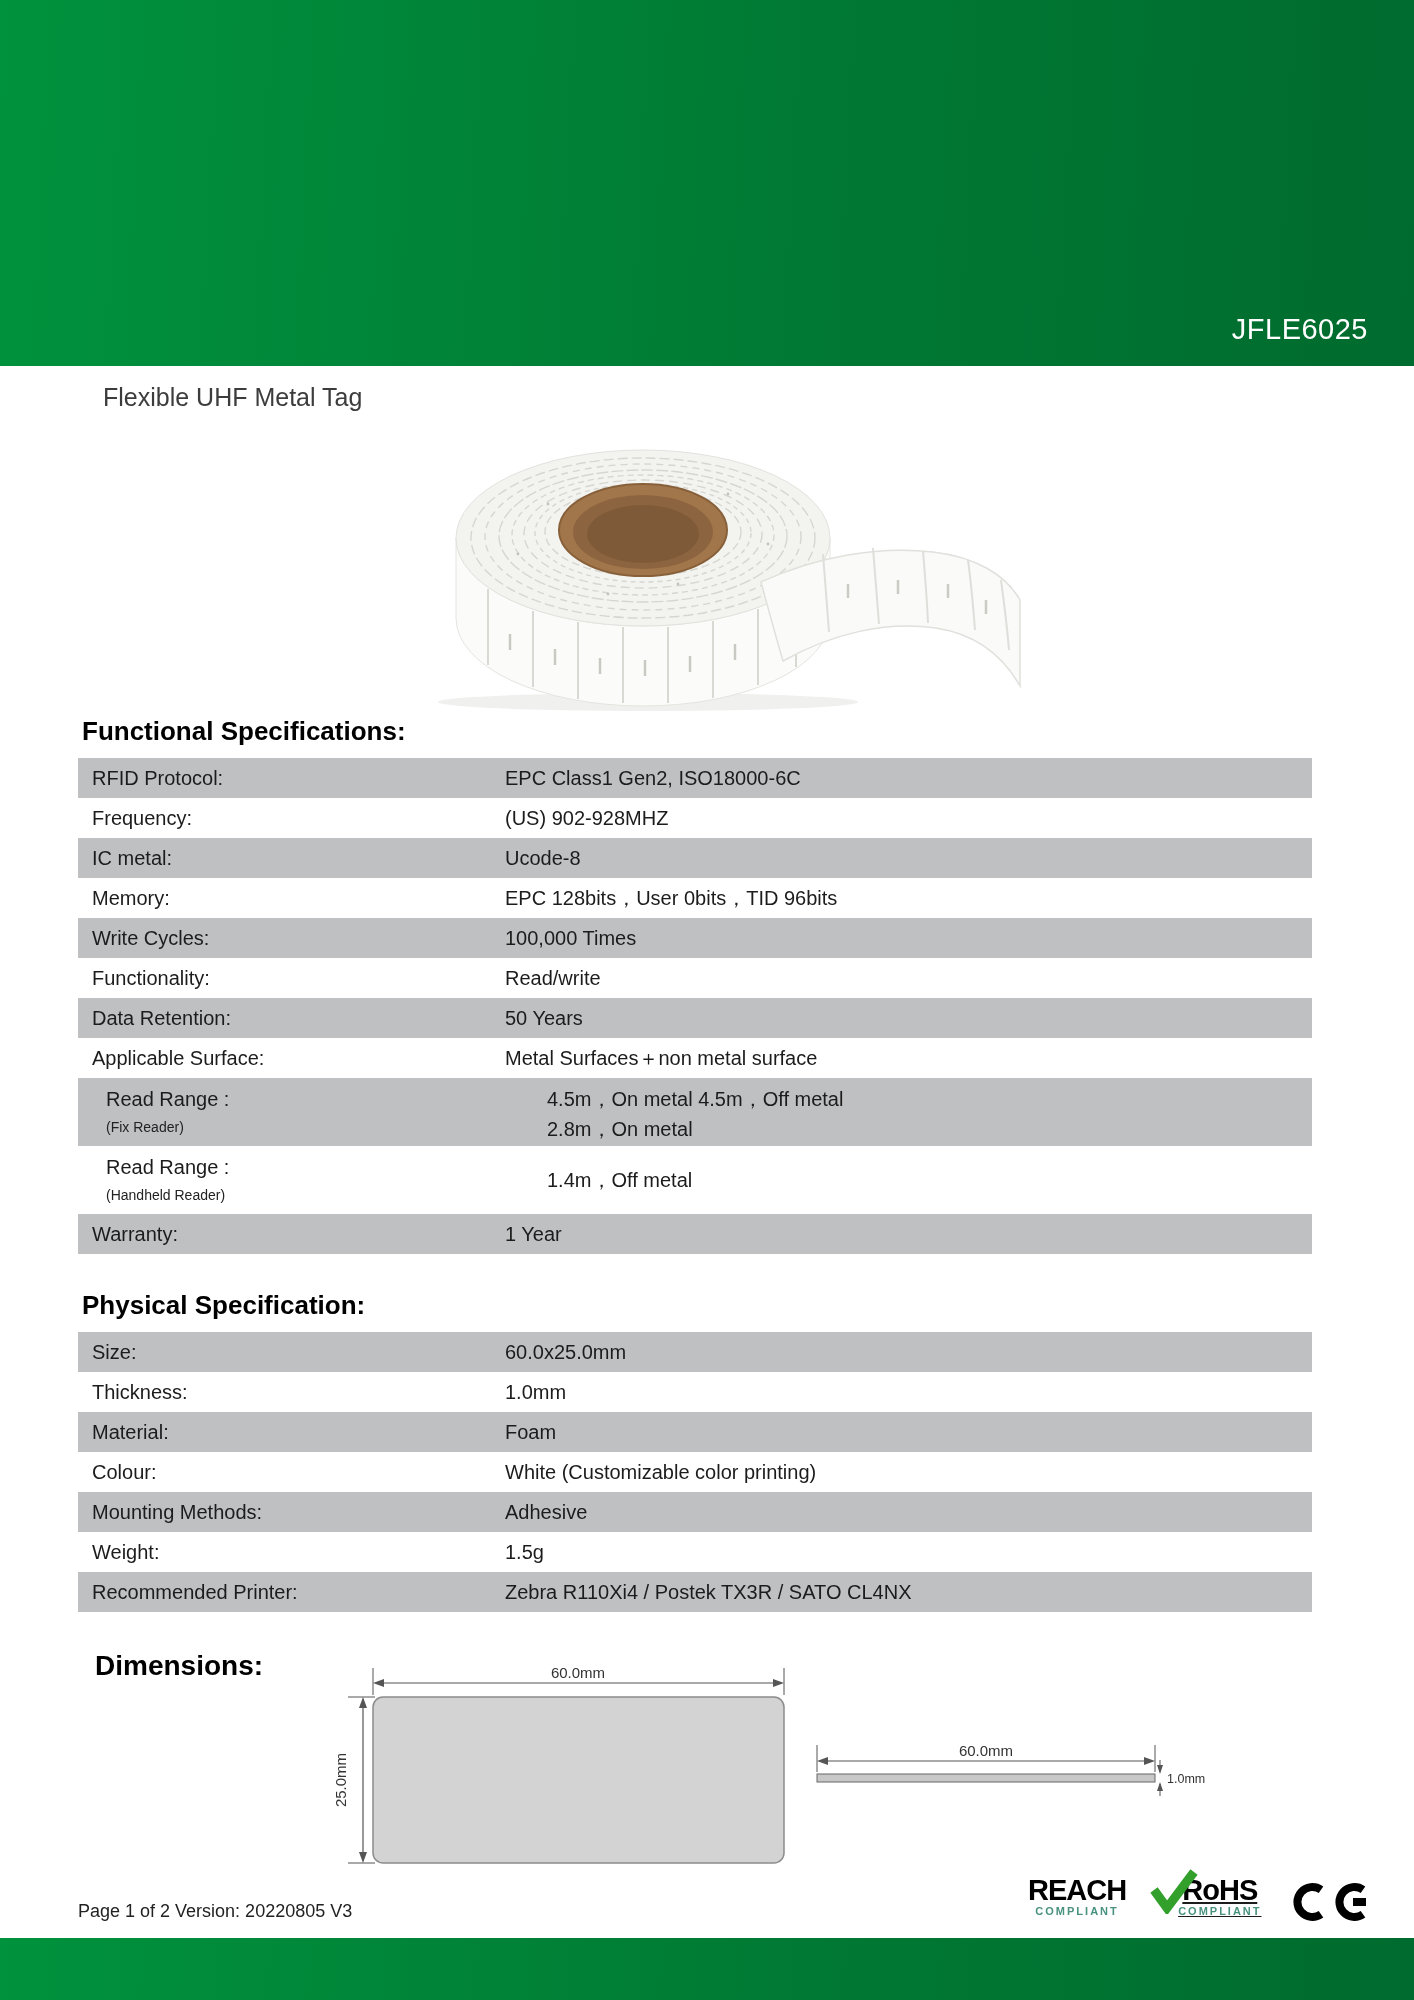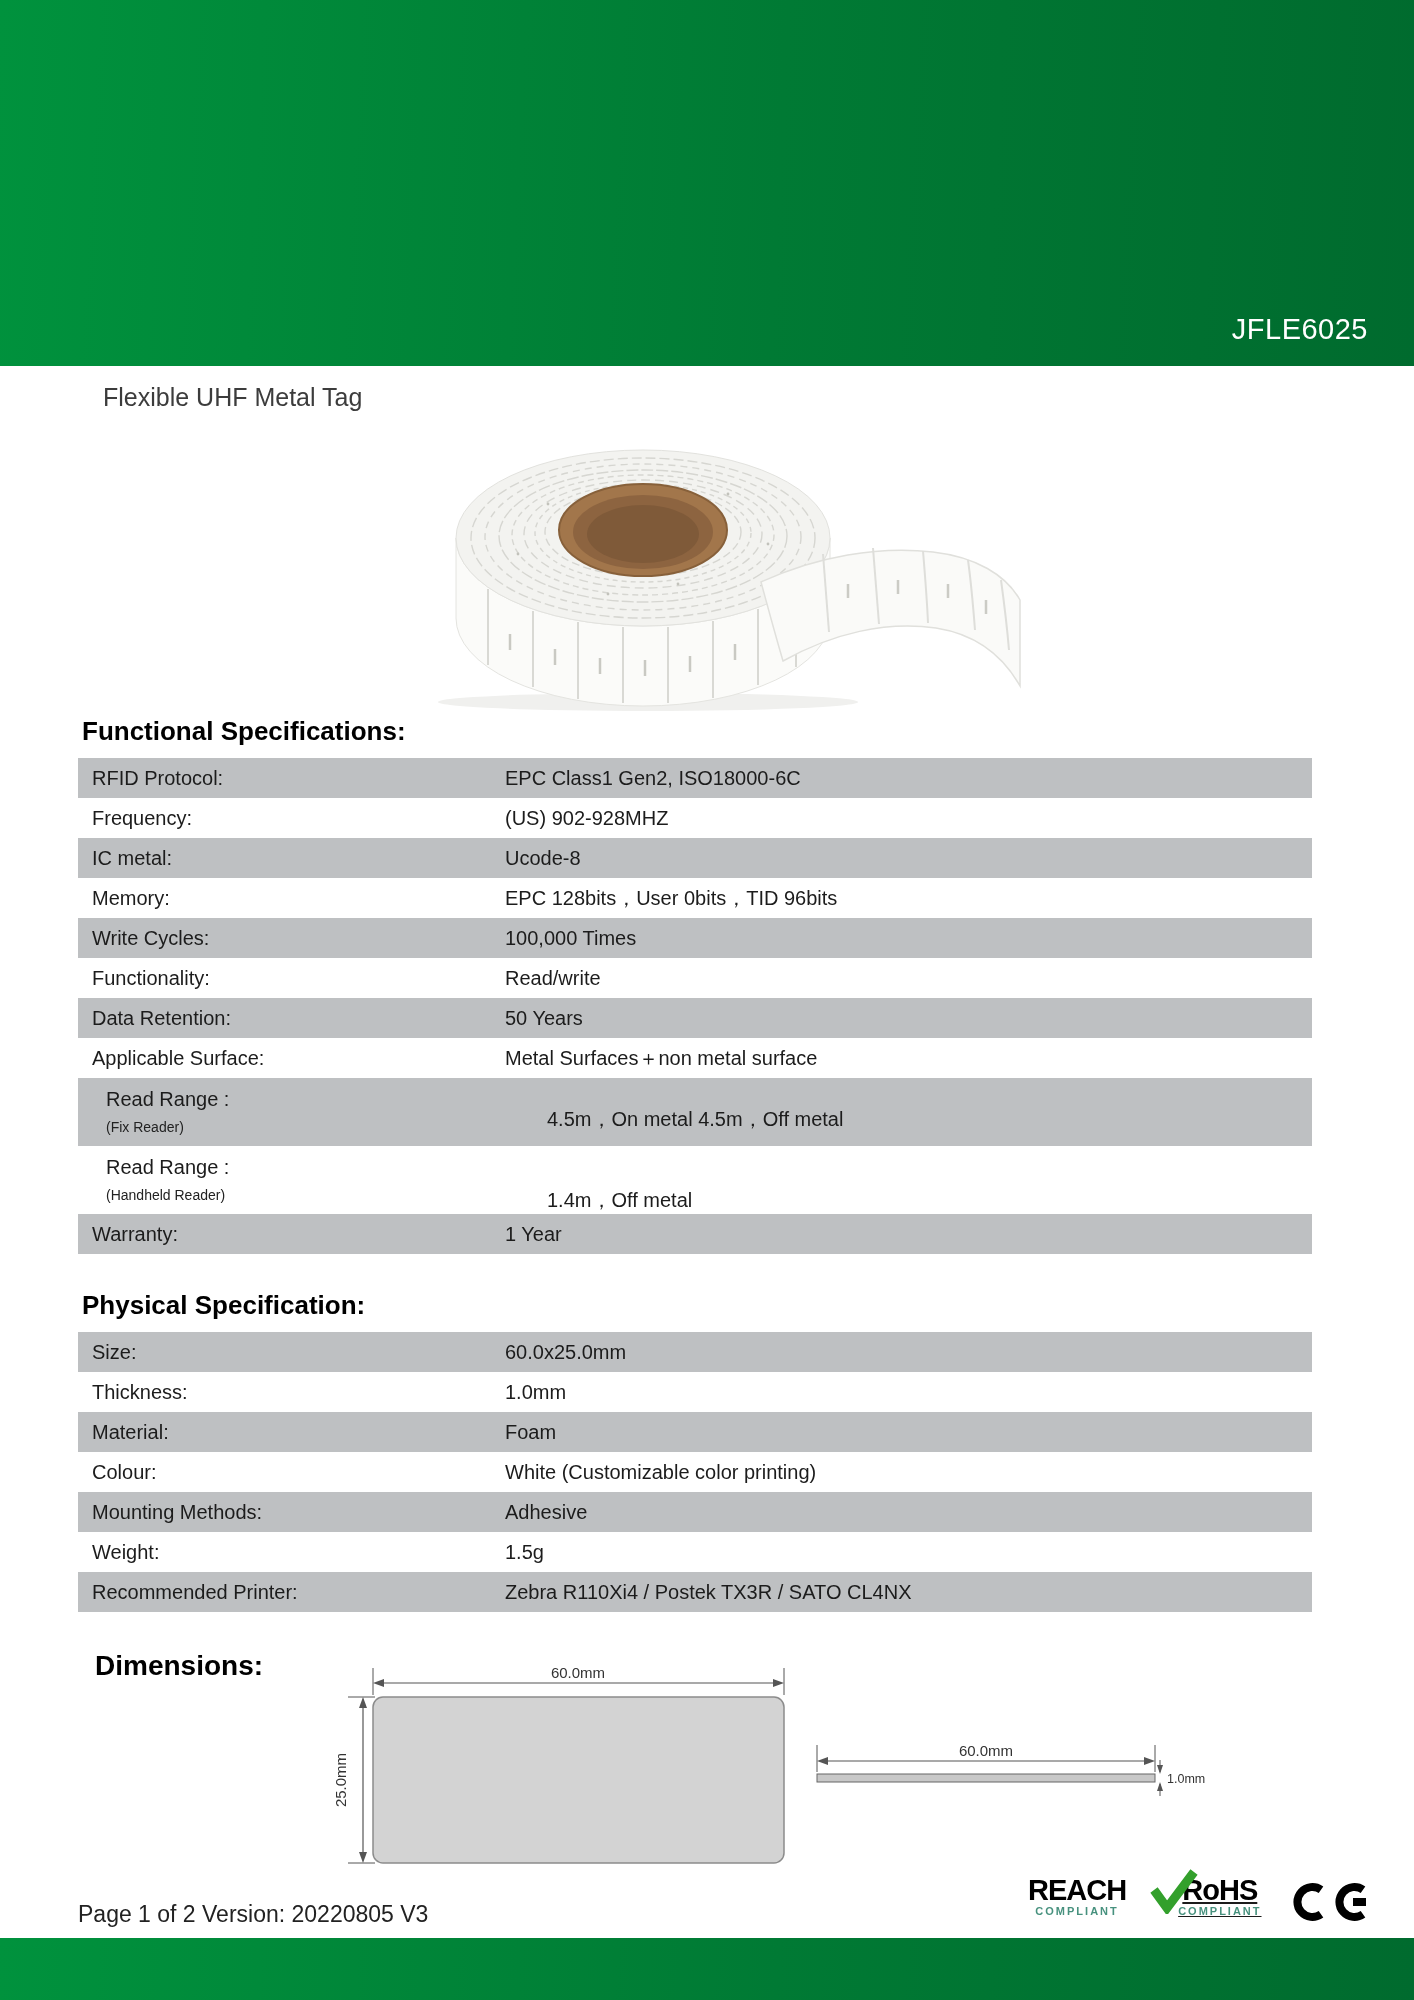--- a/index.html
+++ b/index.html
@@ -37,27 +37,27 @@
   #table-phys{top:1332px;}
   .row{display:flex;height:40px;font-size:20px;}
   .row:nth-child(odd){background:#bec0c2;}
   .row .cell{line-height:40px;white-space:nowrap;overflow:hidden;}
   .row .label{width:413px;padding-left:14px;}
   .row .value{flex:1;}
   .row.tall{height:68px;}
   .row.tall .cell{line-height:normal;padding-top:6px;padding-left:28px;}
   .row.tall .label .main{font-size:20px;line-height:30px;}
   .row.tall .label .sub{font-size:14px;line-height:26px;color:#222;}
-  .row.tall .value div{line-height:30px;margin-top:20px;}
+  .row.tall .value div{line-height:30px;}
   .row.tall .value .vmid{line-height:56px;}
   
   .dims-svg{position:absolute;top:1650px;left:0;width:1414px;height:250px;}
   .dims-svg text{font-family:"Liberation Sans","DejaVu Sans",sans-serif;fill:#333;}
   
-  .page-info{position:absolute;left:78px;top:1901px;font-size:23px;color:#222;}
+  .page-info{position:absolute;left:78px;top:1901px;font-size:18px;color:#222;}
   .logos{position:absolute;left:1028px;top:1876px;display:flex;align-items:flex-start;gap:30px;height:60px;}
   .logo-block{text-align:center;}
   .logo-big{font-size:29px;font-weight:bold;line-height:29px;letter-spacing:-1px;color:#000;}
   .logo-sub{font-size:11px;letter-spacing:2px;line-height:13px;color:#47917e;font-weight:bold;}
   .rohs-wrap{position:relative;padding-left:22px;text-decoration:underline;}
   .rohs-check{position:absolute;left:-8px;top:-10px;}
   .ce-wrap{padding-top:6px;}
   .bottom-band{
     position:absolute;top:1938px;left:0;width:1414px;height:62px;
     background:linear-gradient(93deg,#00923d 0%,#007a34 55%,#006b2e 100%);

